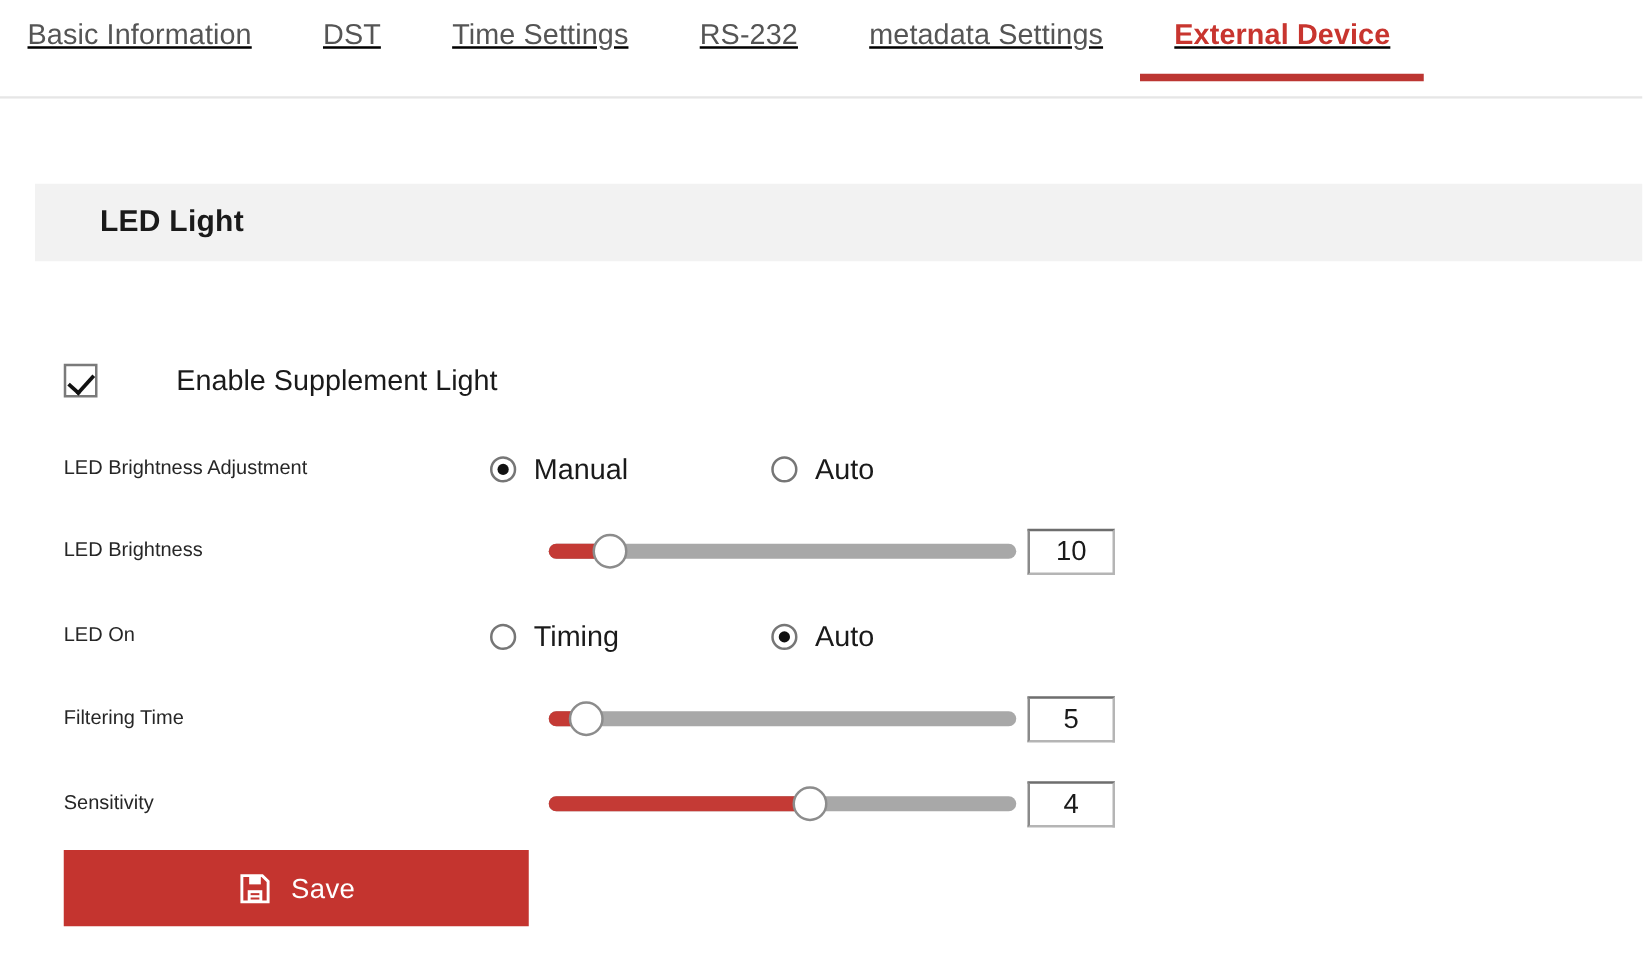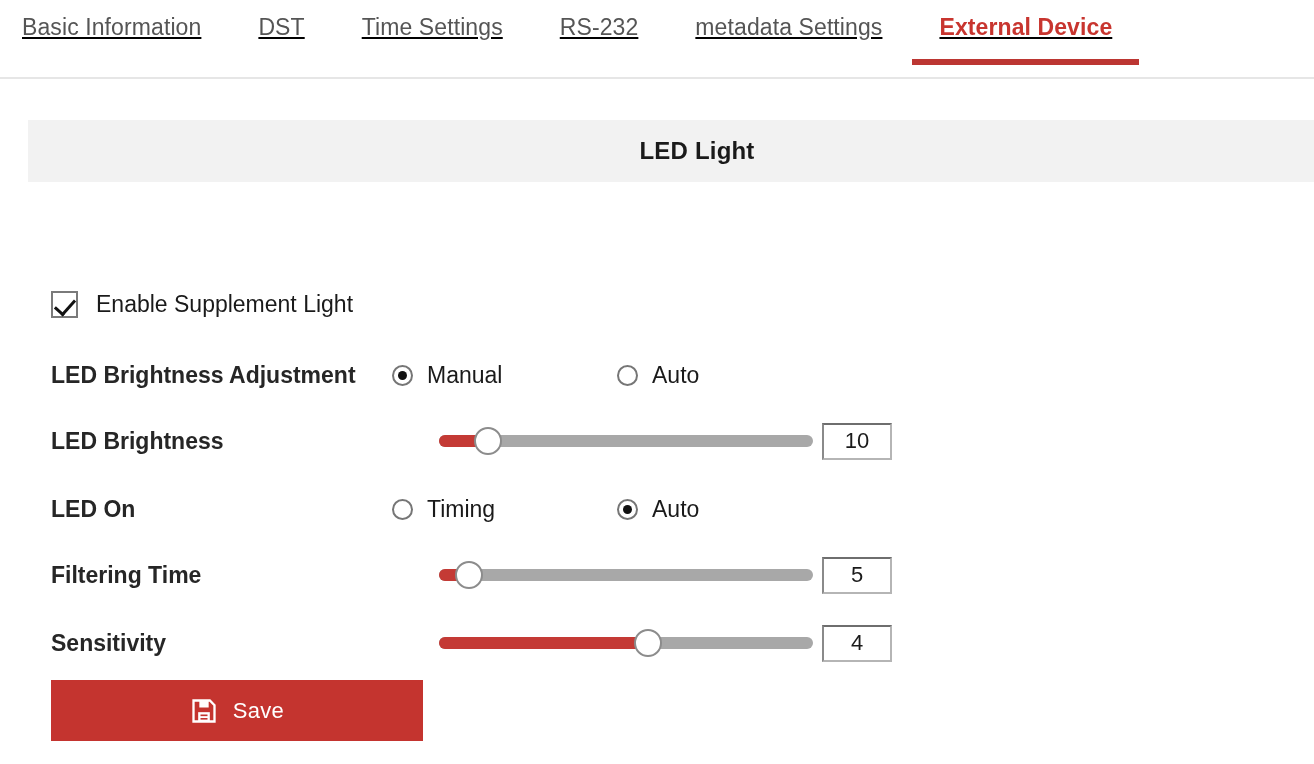--- a/index.html
+++ b/index.html
@@ -59,44 +59,44 @@
   .content {
     position: relative;
     width: 1314px;
     height: 685px;
     background: #ffffff;
   }
 
   .panel-header {
     position: absolute;
     left: 28px;
-    top: 41px;
+    top: 68px;
     right: 0;
     height: 62px;
     background: #f2f2f2;
     display: flex;
     align-items: center;
-    justify-content: center;
   }
   .panel-header-title {
     font-size: 24px;
     font-weight: bold;
     color: #1a1a1a;
     padding-left: 52px;
     letter-spacing: 0.2px;
   }
 
   
   .checkbox-row {
     position: absolute;
     left: 51px;
     top: 212px;
     display: flex;
     align-items: center;
     cursor: pointer;
+    gap: 45px;
   }
   .checkbox {
     width: 27px;
     height: 27px;
     border: 2px solid #7a7a7a;
     background: #ffffff;
     position: relative;
     flex: none;
   }
   .checkbox.checked::after {
@@ -120,25 +120,24 @@
   
   .form-row {
     position: absolute;
     left: 51px;
     right: 0;
     height: 34px;
     display: flex;
     align-items: center;
   }
   .row-label {
-    font-size: 23px;
+    font-size: 16px;
     color: #262626;
     white-space: nowrap;
     flex: none;
-    font-weight: bold;
   }
 
   
   .radio-opt {
     position: absolute;
     display: flex;
     align-items: center;
     cursor: pointer;
   }
   .radio {

